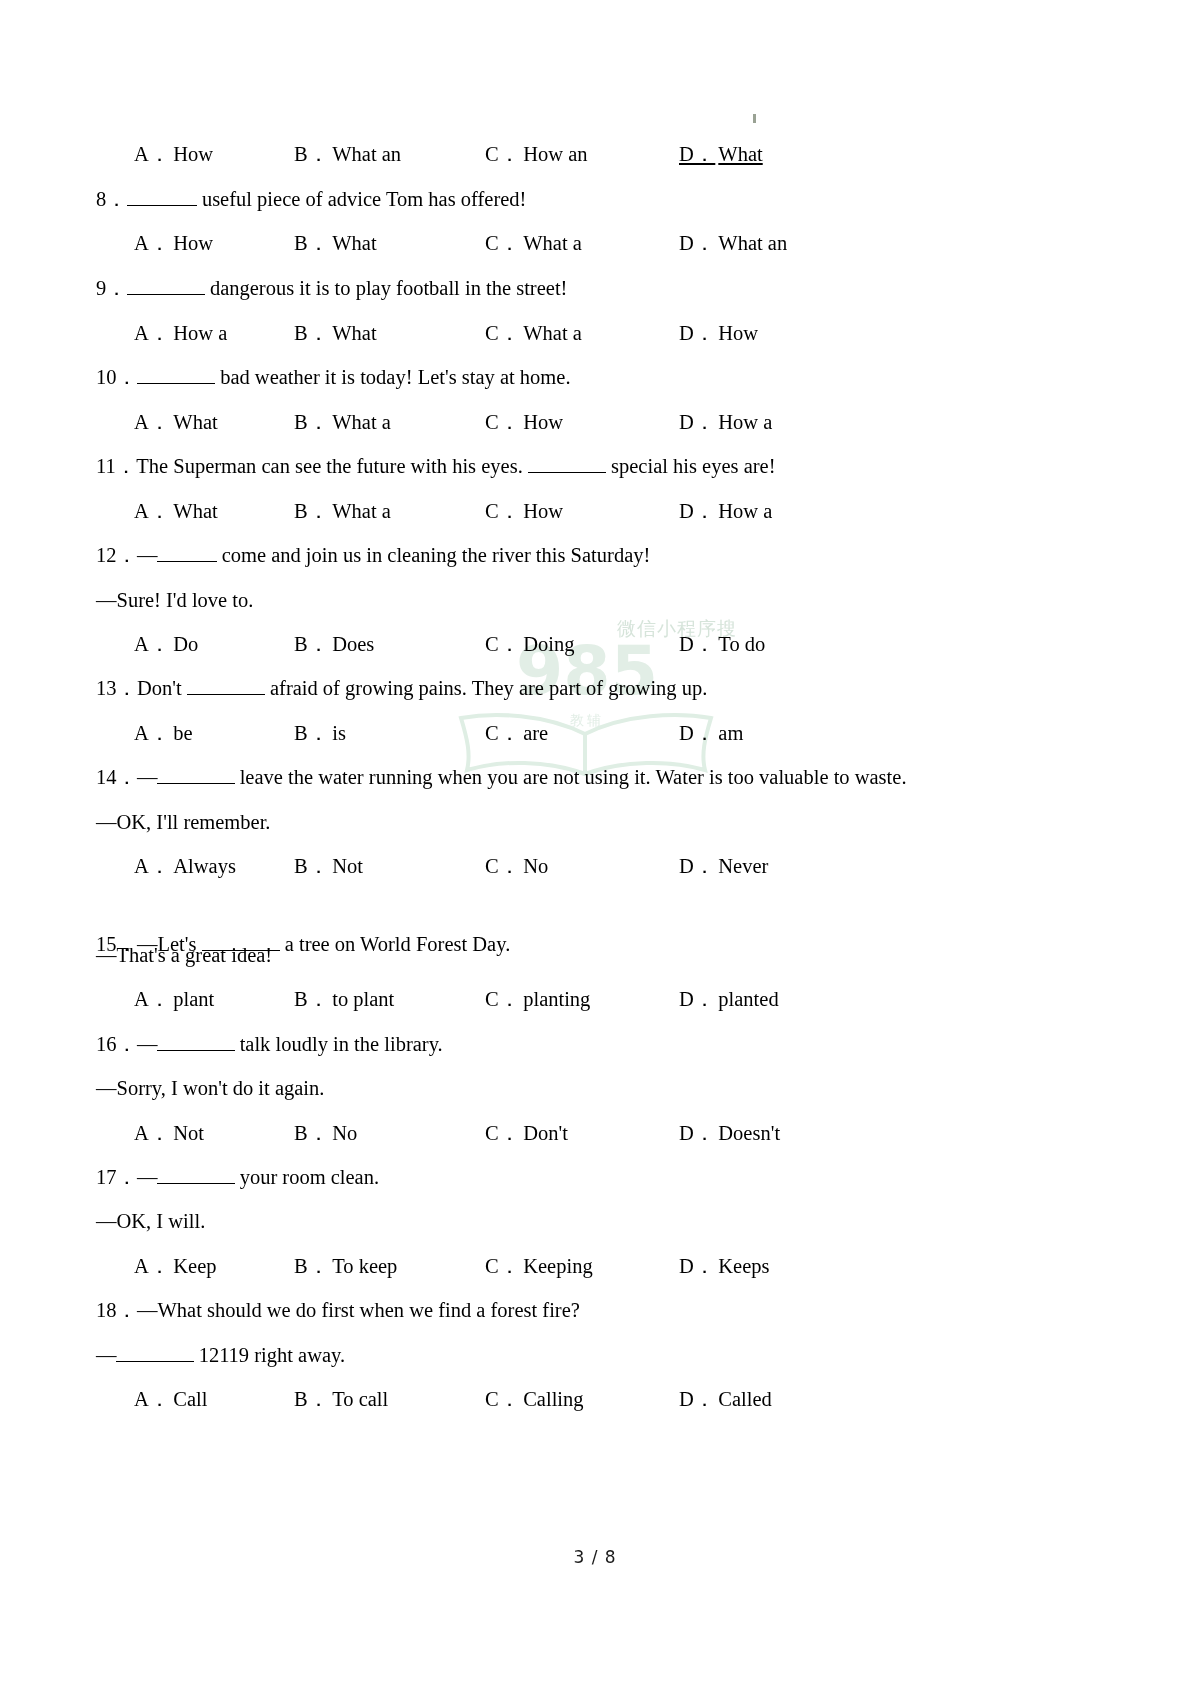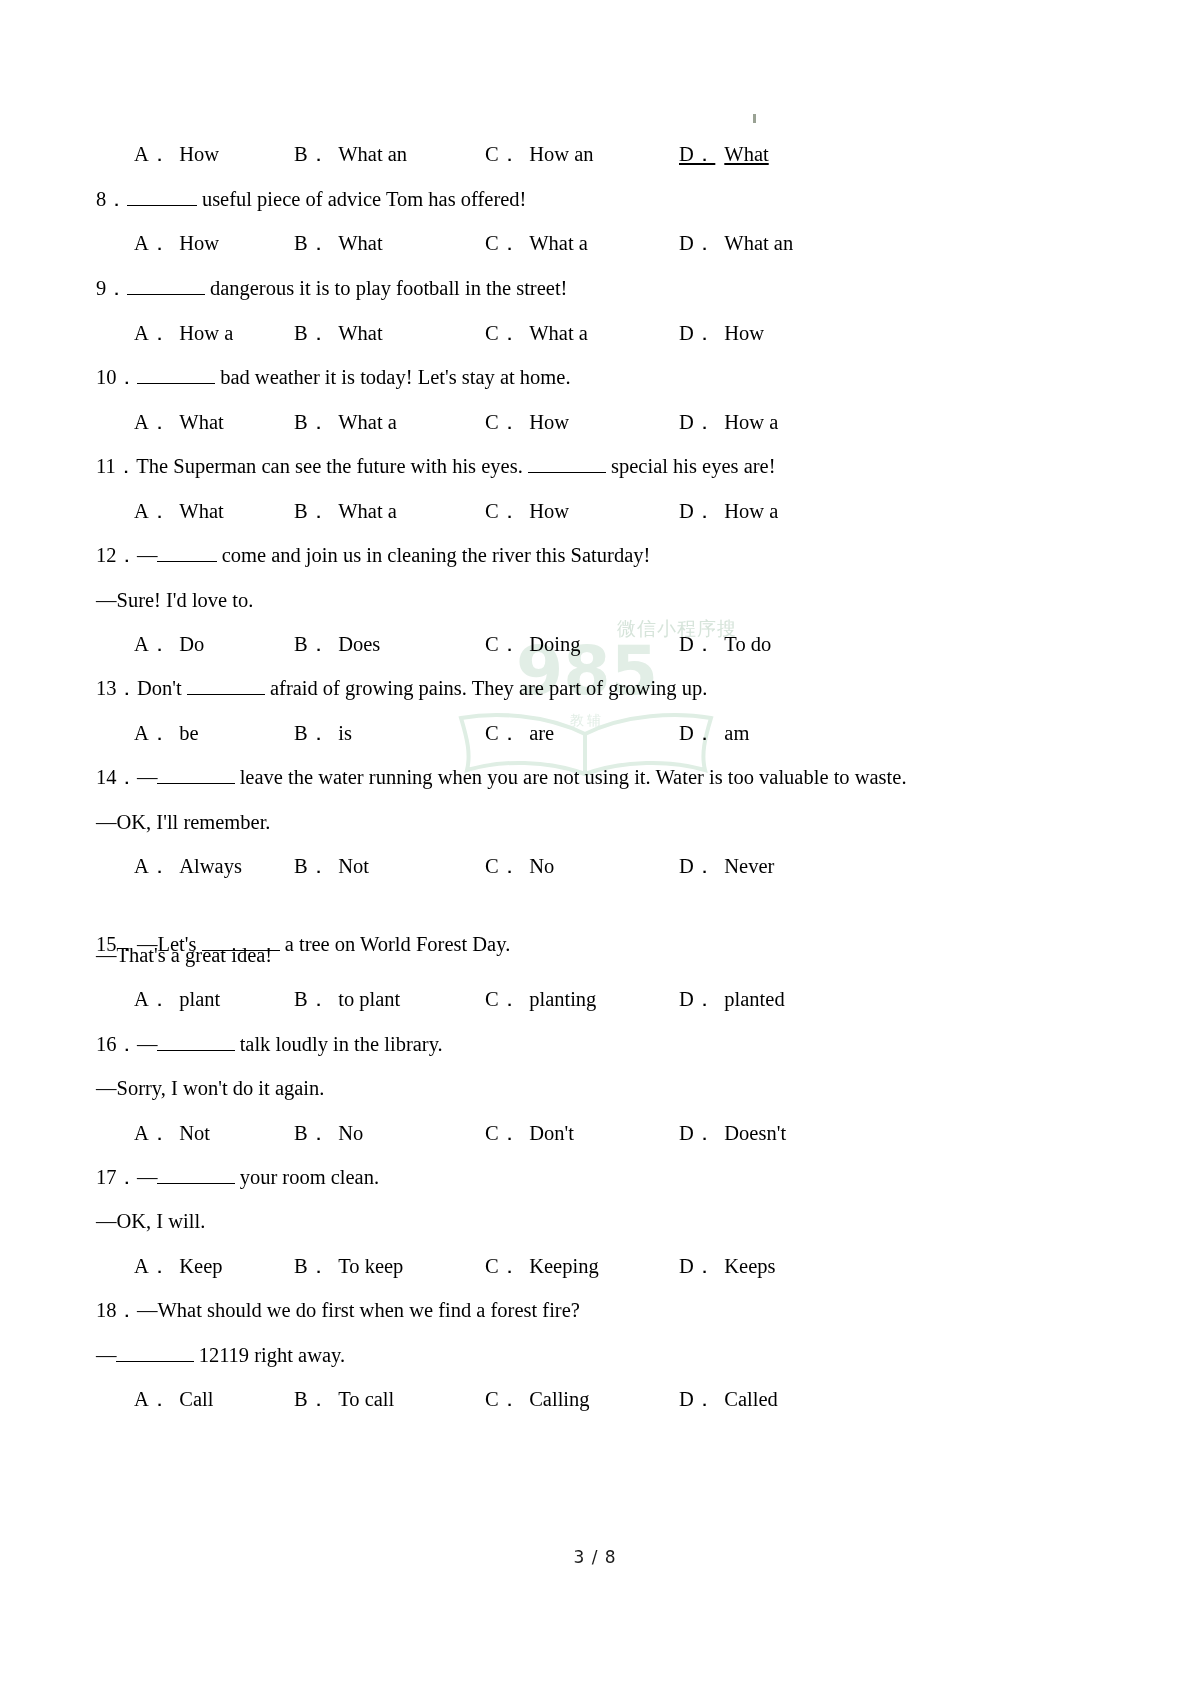--- a/index.html
+++ b/index.html
@@ -114,21 +114,21 @@
   }
   .opt {
     position: absolute;
     white-space: nowrap;
     font-size: 20.5px;
   }
   .opt .lab {
     letter-spacing: 0.5px;
   }
   .opt .val {
-    margin-left: 9px;
+    margin-left: 3px;
   }
   .qnum {
     display: inline-block;
     min-width: 26px;
   }
   .qnum.wide {
     min-width: 34px;
   }
   .blank {
     display: inline-block;

